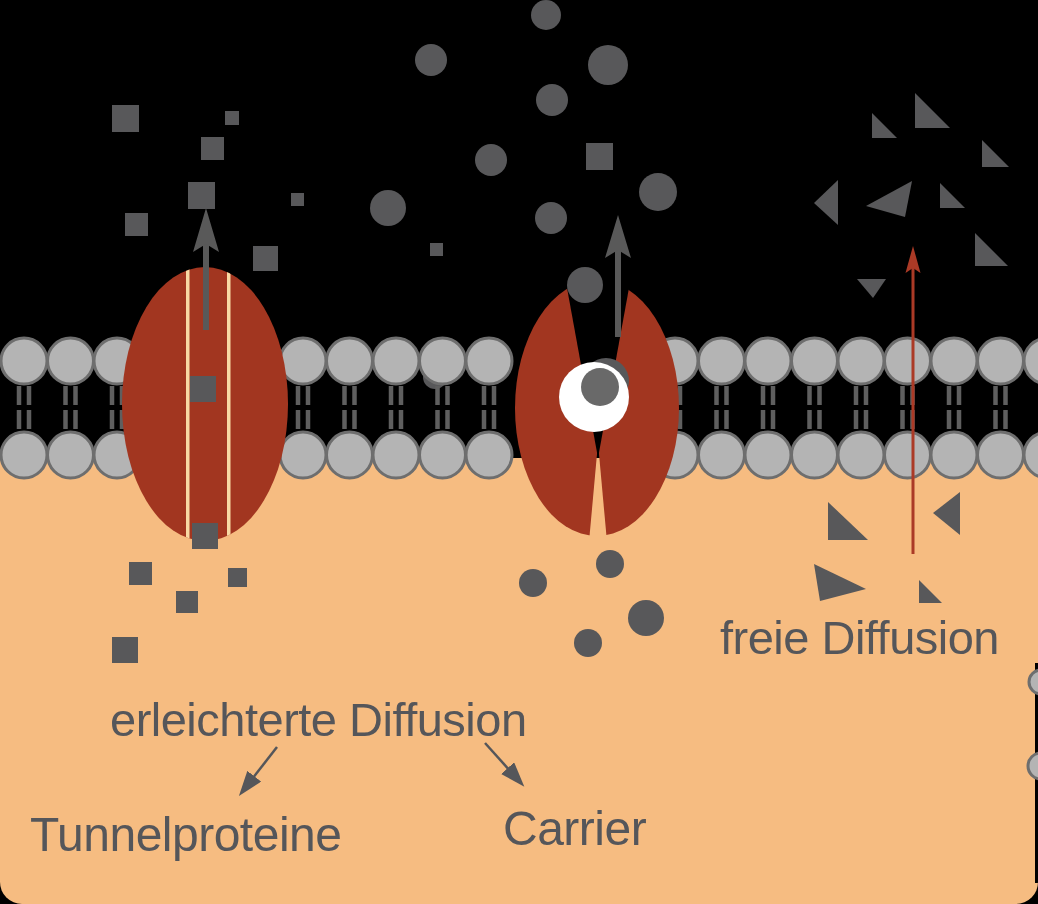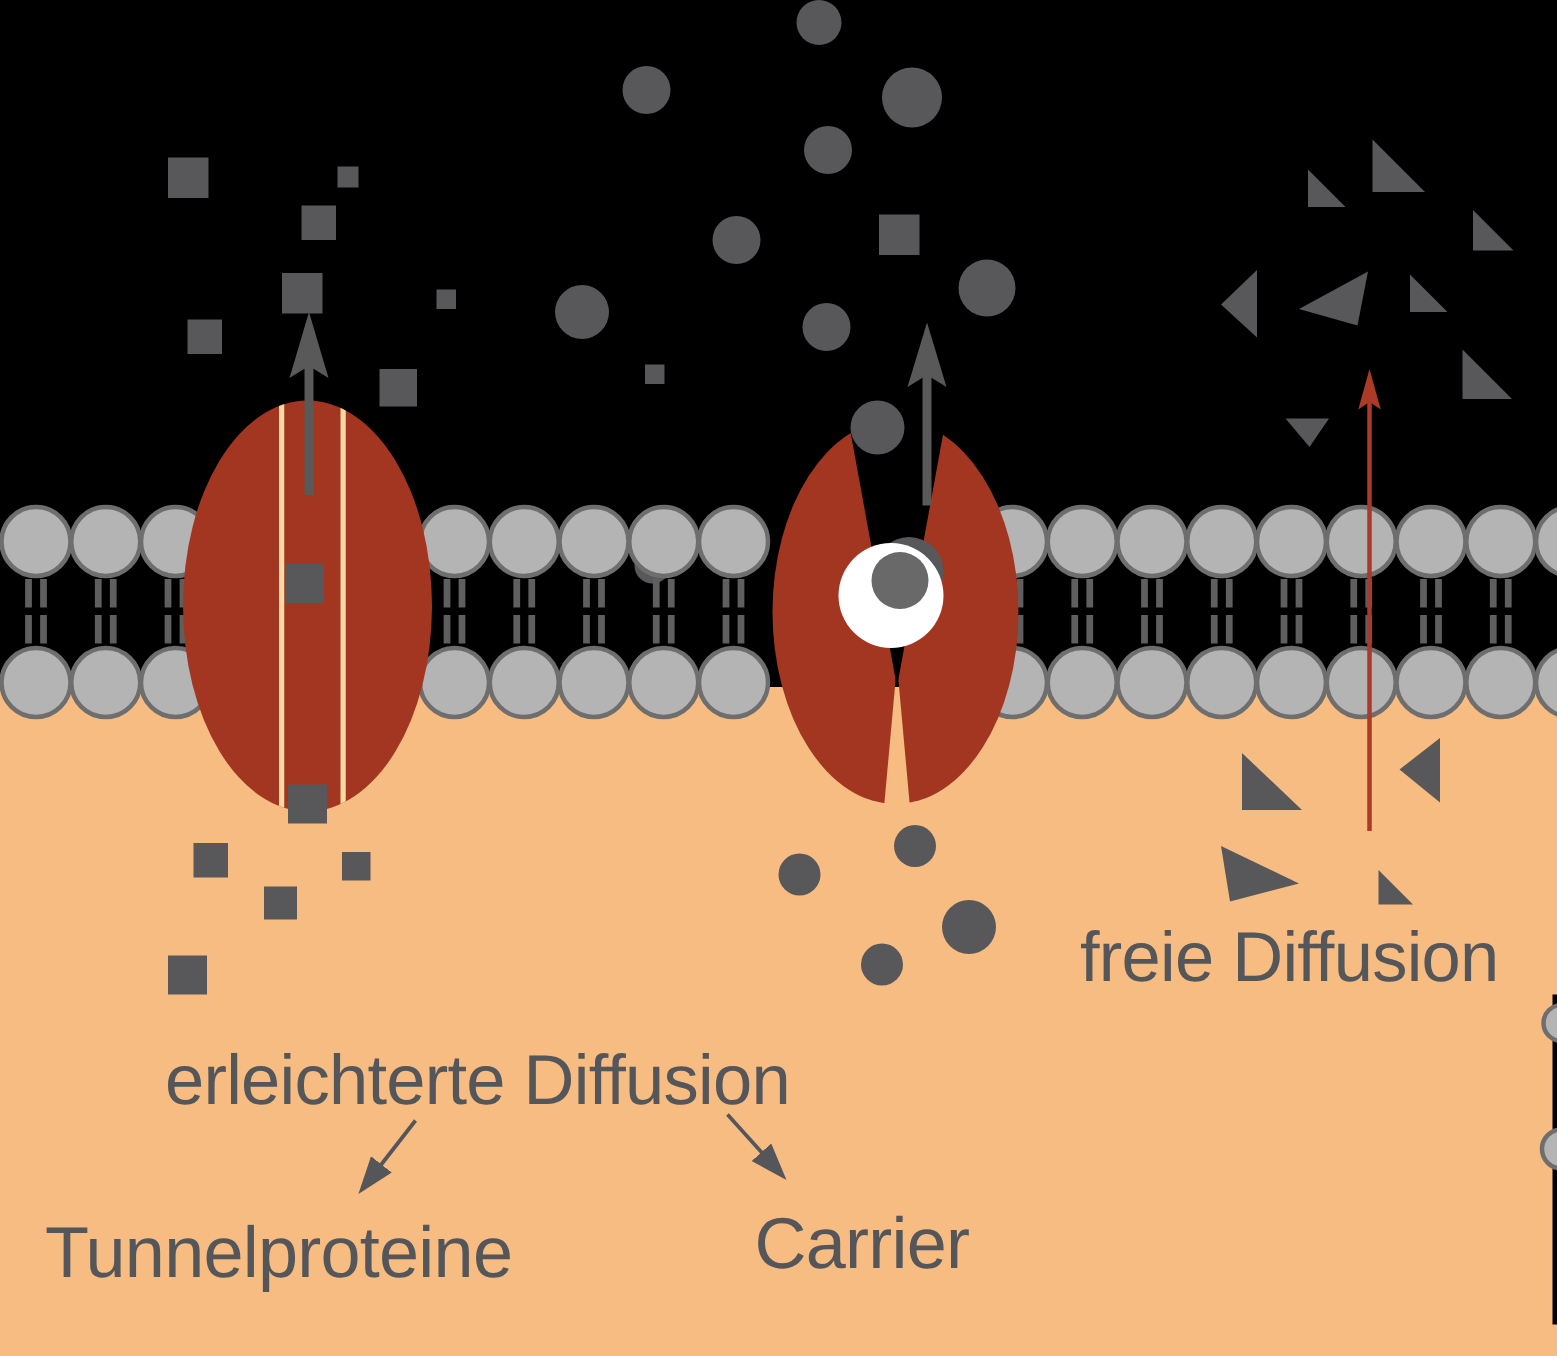--- a/index.html
+++ b/index.html
@@ -1,16 +1,16 @@
 <!DOCTYPE html>
 <html><head>
 <meta charset="utf-8">
 <style>
   html,body{margin:0;padding:0;background:#000;}
-  .stage{position:relative;width:1038px;height:904px;overflow:hidden;background:#000;}
+  .stage{position:relative;width:1038px;height:904px;overflow:hidden;background:#000;border-radius:22px;}
   svg{display:block;}
   text{font-family:"Liberation Sans", sans-serif; letter-spacing:-0.5px;}
 </style>
 </head>
 <body>
 
 <div class="stage">
 <svg width="1038" height="904" viewBox="0 0 1038 904">
   <defs>
     <clipPath id="tunnelClip">

